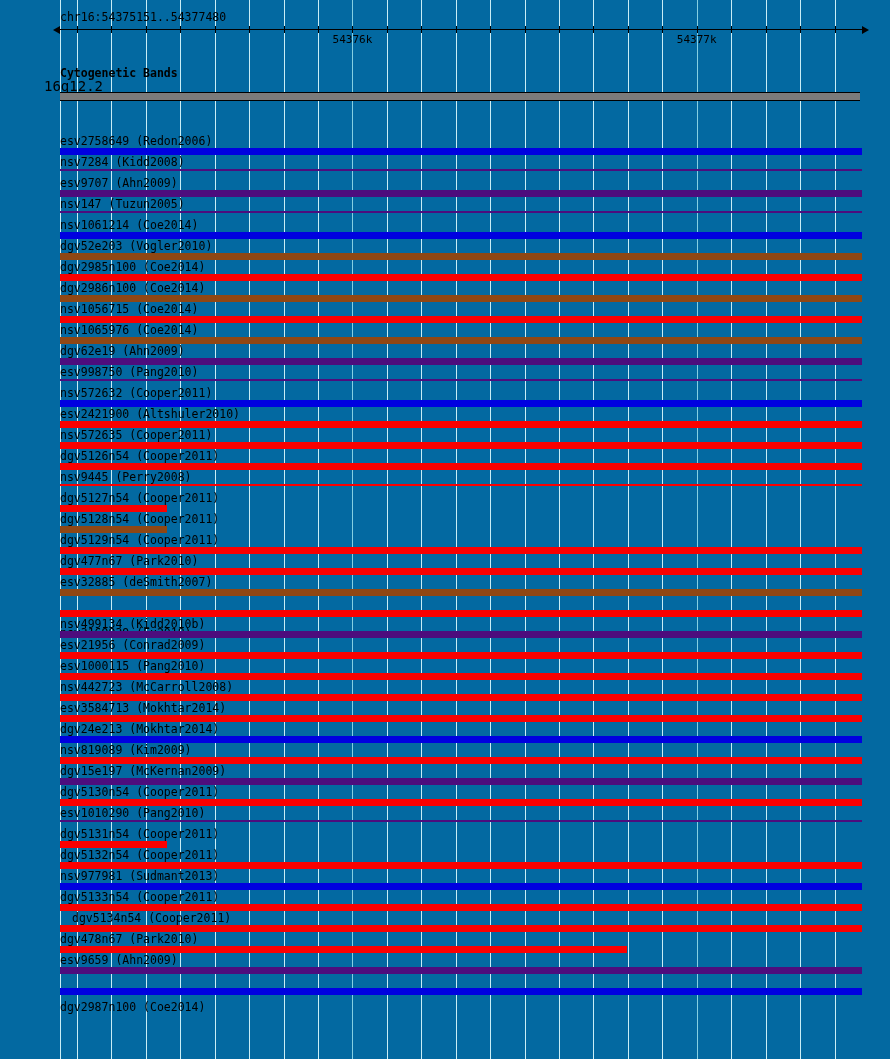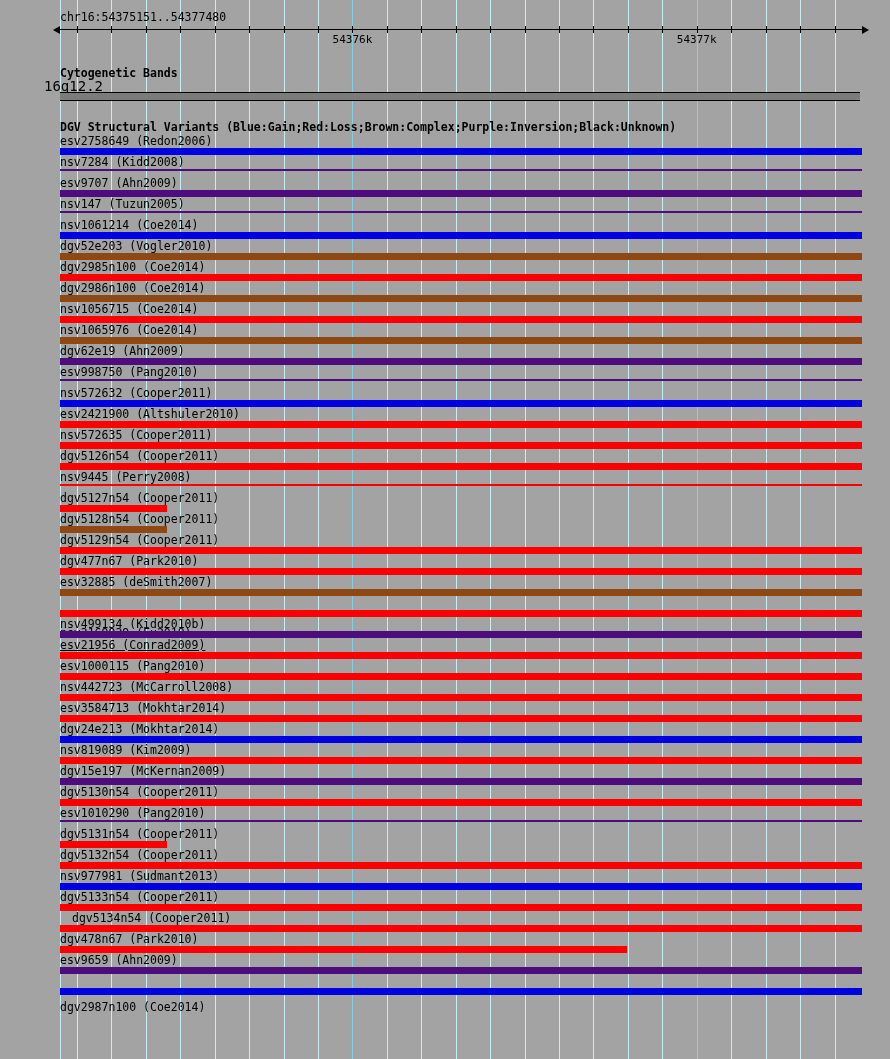--- a/index.html
+++ b/index.html
@@ -1,18 +1,18 @@
 <!DOCTYPE html>
 <html><head>
 <meta charset="utf-8">
 <style>
   html,body{margin:0;padding:0;background:#fff;}
   .screen{
     position:relative;width:890px;height:1059px;overflow:hidden;
-    background:#a3a3a3;color:#000;
+    background:#0369a1;color:#000;
     font-family:"DejaVu Sans Mono","Liberation Mono",monospace;
   }
   .grid{position:absolute;top:0;bottom:0;width:1px;}
   .chr-label{position:absolute;left:60px;top:10px;font-size:11.5px;white-space:pre;}
   .ruler-line{position:absolute;left:60px;top:29px;width:802px;height:1px;background:#000;}
   .arrow{position:absolute;width:0;height:0;border-top:4px solid transparent;border-bottom:4px solid transparent;}
   .arrow-left{left:53px;top:26px;border-right:7px solid #000;}
   .arrow-right{left:862px;top:26px;border-left:7px solid #000;}
   .tick{position:absolute;top:26px;width:1px;height:7px;background:#000;}
   .tick-label{position:absolute;top:33px;font-size:11px;transform:translateX(-50%);white-space:pre;}
@@ -86,21 +86,20 @@
         <div class="tick" style="left: 834.5px;"></div>
         <div class="tick-label" style="left: 352.4px;">54376k</div>
         <div class="tick-label" style="left: 696.7px;">54377k</div>
       </div>
   </div>
 
   <div class="cyto-heading">Cytogenetic Bands</div>
   <div class="cyto-band-name">16q12.2</div>
   <div class="cyto-band-bar" id="cyto-band-bar" style="background: rgb(123, 123, 123);"></div>
 
-  <div class="dgv-heading">DGV Structural Variants (Blue:Gain;Red:Loss;Brown:Complex;Purple:Inversion;Black:Unknown)</div>
 
   <div id="variant-track">
       <div class="">
         <div class="variant-label" style="top: 135px;">esv2758649 (Redon2006)</div>
         <div class="variant-bar" style="top: 148px; width: 802px; height: 7px; background: rgb(0, 0, 224);"></div>
       </div>
       <div class="">
         <div class="variant-label" style="top: 156px;">nsv7284 (Kidd2008)</div>
         <div class="variant-bar" style="top: 169px; width: 802px; height: 2px; background: rgb(77, 13, 125);"></div>
       </div>
@@ -186,21 +185,21 @@
       </div>
       <div class="">
         <div class="variant-label" style="top: 627px;">nsv3169939 (Fu2018)</div>
         <div class="variant-bar" style="top: 610px; width: 802px; height: 7px; background: rgb(251, 0, 0);"></div>
       </div>
       <div class="">
         <div class="variant-label" style="top: 618px;">nsv499134 (Kidd2010b)</div>
         <div class="variant-bar" style="top: 631px; width: 802px; height: 7px; background: rgb(77, 13, 125);"></div>
       </div>
       <div class="">
-        <div class="variant-label" style="top: 639px; text-decoration: underline;">esv21956 (Conrad2009)</div>
+        <div class="variant-label" style="top: 639px;">esv21956 (Conrad2009)</div>
         <div class="variant-bar" style="top: 652px; width: 802px; height: 7px; background: rgb(251, 0, 0);"></div>
       </div>
       <div class="">
         <div class="variant-label" style="top: 660px;">esv1000115 (Pang2010)</div>
         <div class="variant-bar" style="top: 673px; width: 802px; height: 7px; background: rgb(251, 0, 0);"></div>
       </div>
       <div class="">
         <div class="variant-label" style="top: 681px;">nsv442723 (McCarroll2008)</div>
         <div class="variant-bar" style="top: 694px; width: 802px; height: 7px; background: rgb(251, 0, 0);"></div>
       </div>

